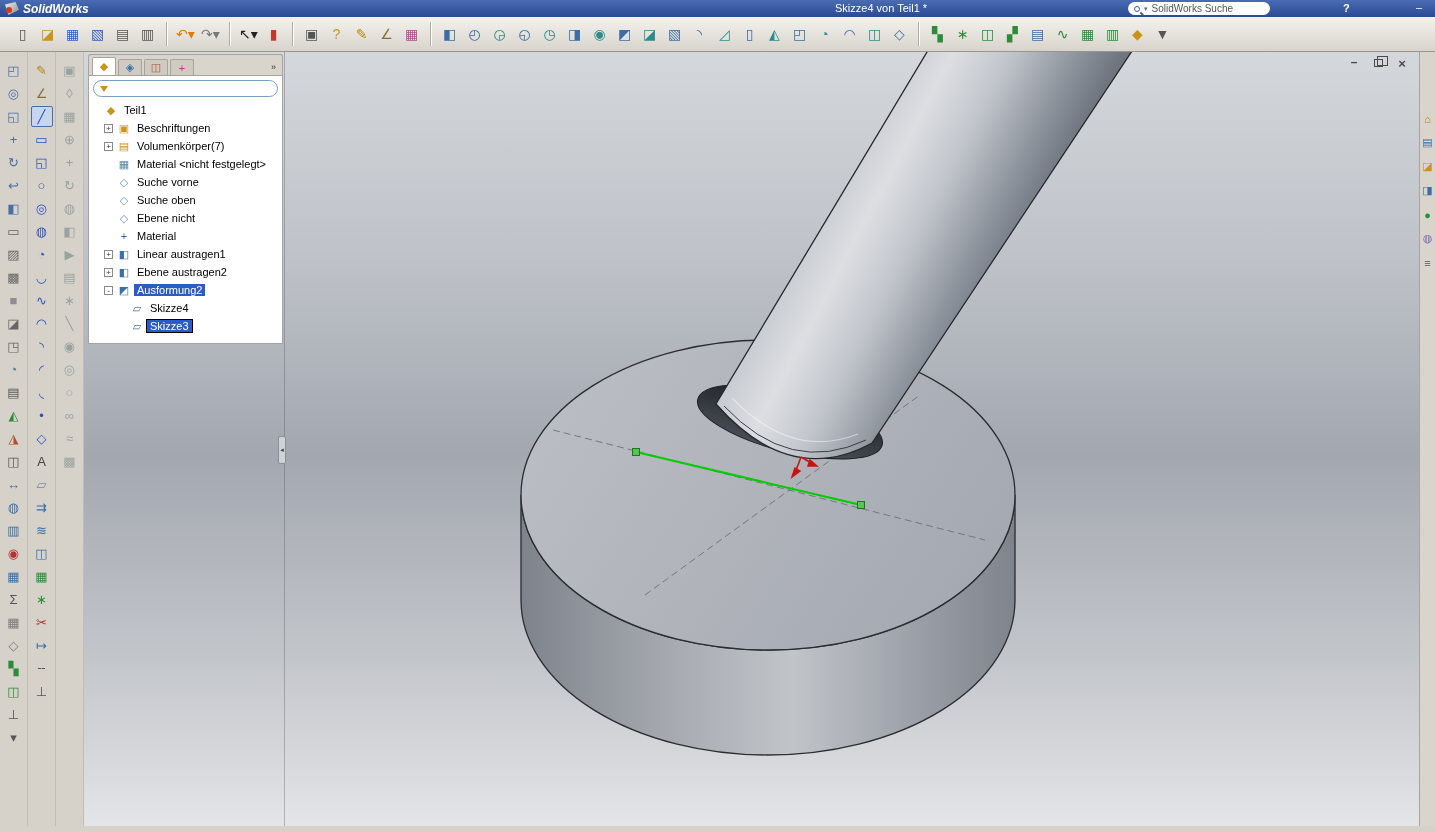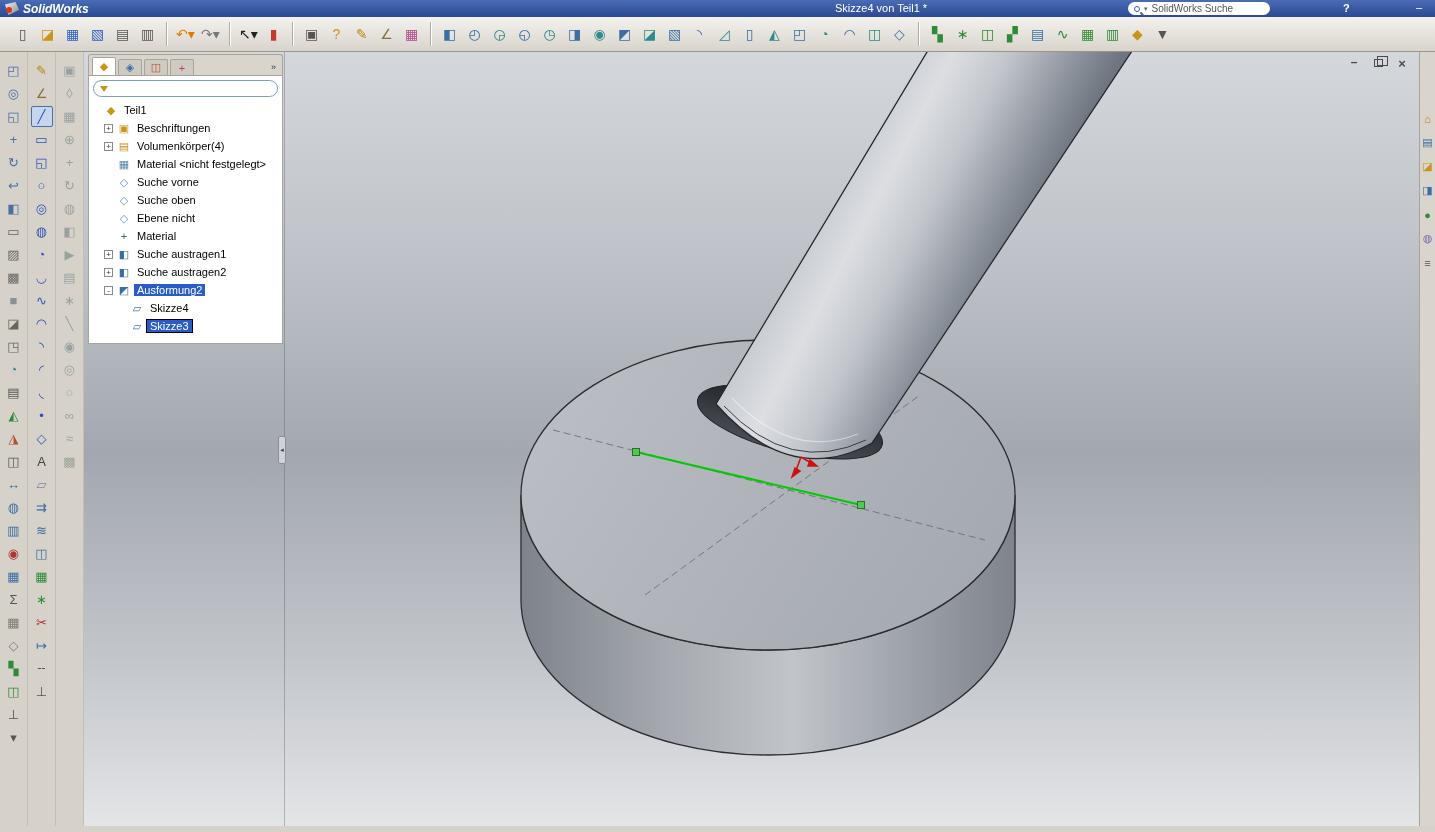--- a/index.html
+++ b/index.html
@@ -596,21 +596,21 @@
         <span class="tree-label">Teil1</span>
       </div>
         <div class="tree-row" style="padding-left: 15px;">
         <span class="expander">+</span>
         <span class="tree-glyph" style="color: rgb(200, 148, 26);">▣</span>
         <span class="tree-label">Beschriftungen</span>
       </div>
         <div class="tree-row" style="padding-left: 15px;">
         <span class="expander">+</span>
         <span class="tree-glyph" style="color: rgb(200, 148, 26);">▤</span>
-        <span class="tree-label">Volumenkörper(4)</span>
+        <span class="tree-label">Volumenkörper(7)</span>
       </div>
         <div class="tree-row" style="padding-left: 15px;">
         <span class="expander"></span>
         <span class="tree-glyph" style="color: rgb(90, 138, 168);">▦</span>
         <span class="tree-label">Material &lt;nicht festgelegt&gt;</span>
       </div>
         <div class="tree-row" style="padding-left: 15px;">
         <span class="expander"></span>
         <span class="tree-glyph" style="color: rgb(106, 143, 181);">◇</span>
         <span class="tree-label">Suche vorne</span>
@@ -626,26 +626,26 @@
         <span class="tree-label">Ebene nicht</span>
       </div>
         <div class="tree-row" style="padding-left: 15px;">
         <span class="expander"></span>
         <span class="tree-glyph" style="color: rgb(58, 95, 168);">+</span>
         <span class="tree-label">Material</span>
       </div>
         <div class="tree-row" style="padding-left: 15px;">
         <span class="expander">+</span>
         <span class="tree-glyph" style="color: rgb(58, 110, 165);">◧</span>
-        <span class="tree-label">Suche austragen1</span>
+        <span class="tree-label">Linear austragen1</span>
       </div>
         <div class="tree-row" style="padding-left: 15px;">
         <span class="expander">+</span>
         <span class="tree-glyph" style="color: rgb(58, 110, 165);">◧</span>
-        <span class="tree-label">Suche austragen2</span>
+        <span class="tree-label">Ebene austragen2</span>
       </div>
         <div class="tree-row selected" style="padding-left: 15px;">
         <span class="expander">-</span>
         <span class="tree-glyph" style="color: rgb(58, 110, 165);">◩</span>
         <span class="tree-label">Ausformung2</span>
       </div>
         <div class="tree-row" style="padding-left: 28px;">
         <span class="expander"></span>
         <span class="tree-glyph" style="color: rgb(90, 122, 154);">▱</span>
         <span class="tree-label">Skizze4</span>

